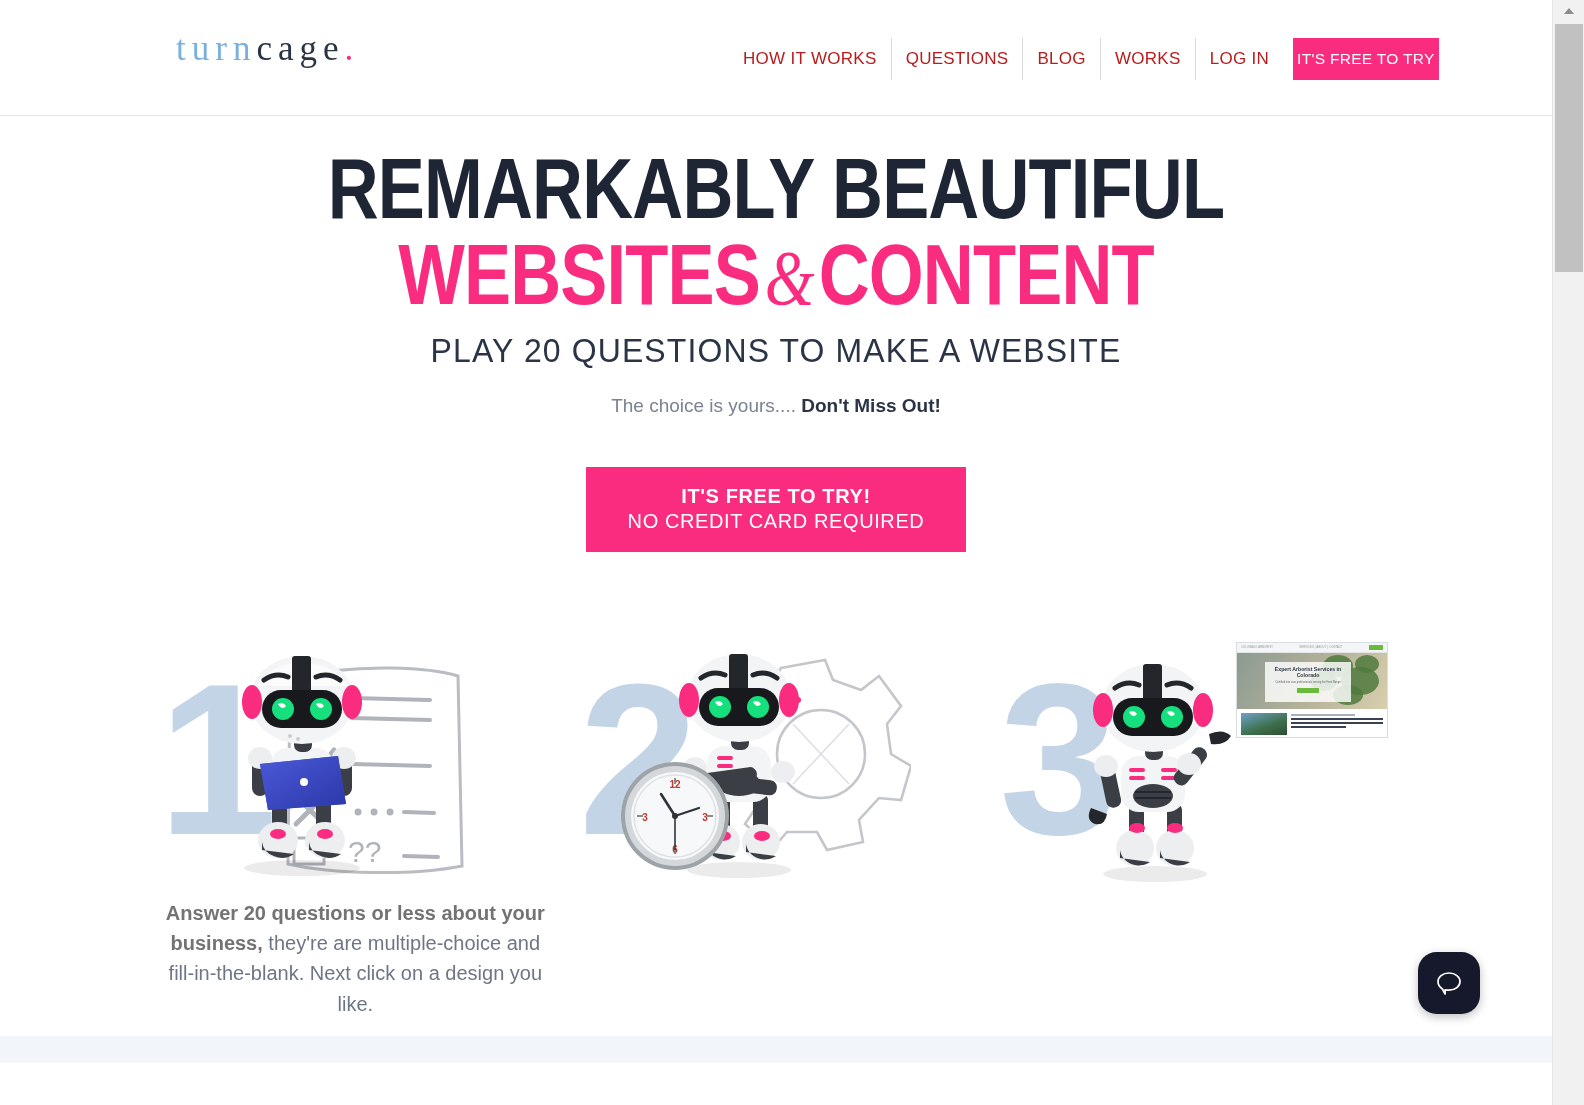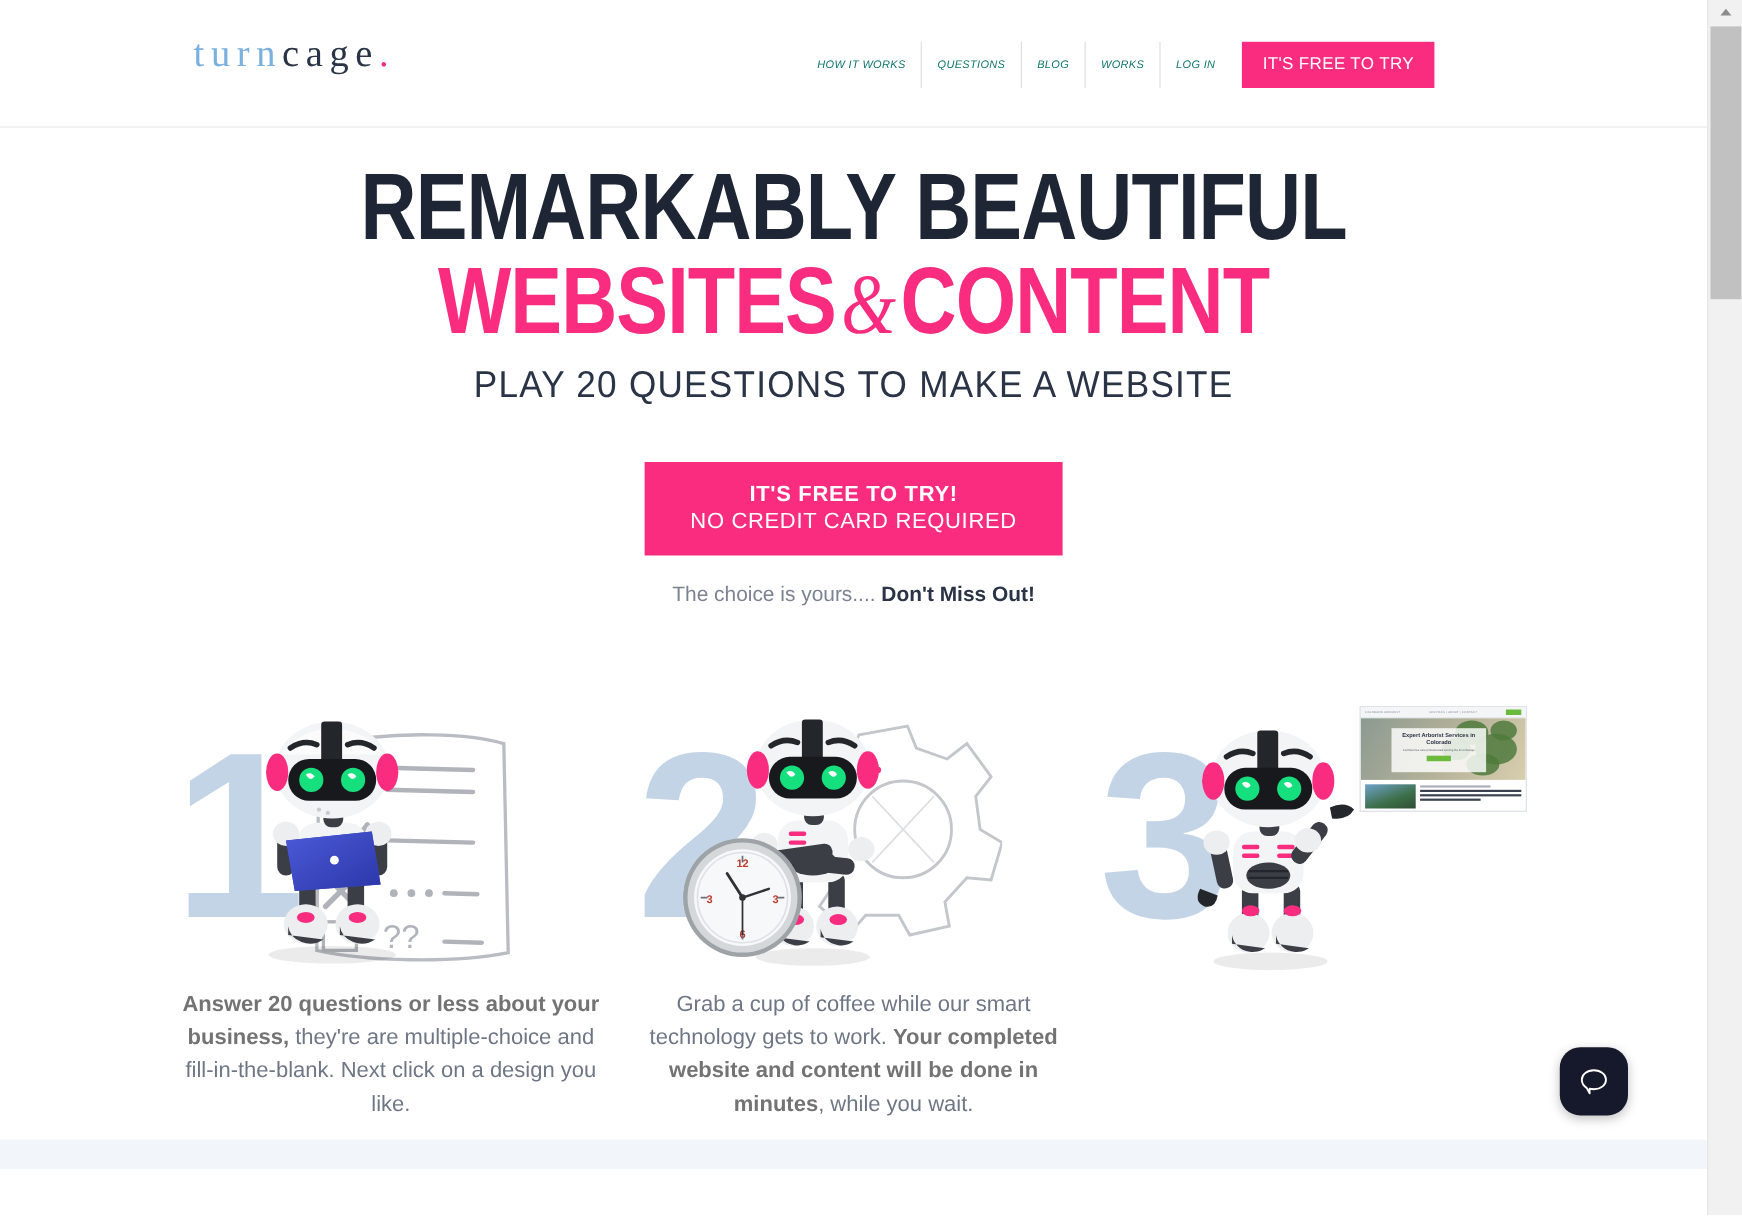--- a/index.html
+++ b/index.html
@@ -59,35 +59,34 @@
     left: 735px;
     top: 38px;
     height: 42px;
     display: flex;
     align-items: stretch;
   }
   #nav .navitem {
     display: flex;
     align-items: center;
     padding: 0 14px;
-    font-size: 10px;
+    font-size: 17px;
     letter-spacing: 0.3px;
-    color: #0f766e;
+    color: #b91c1c;
     white-space: nowrap;
     cursor: pointer;
     border-right: 1px solid #dcdcdc;
     font-stretch: condensed;
-    font-style: italic;
   }
   #nav .navitem:first-child { padding-left: 8px; }
   #nav .navitem.last { border-right: none; text-align: right; }
   #nav .navcta {
     display: flex;
     align-items: center;
-    padding: 0 19px;
+    padding: 0 4px;
     background: #f92c7f;
     color: #ffffff;
     font-size: 15.5px;
     letter-spacing: 0.3px;
     white-space: nowrap;
     cursor: pointer;
     margin-left: 10px;
   }
 
   
@@ -368,30 +367,30 @@
     <div id="hero">
 
       <div class="h1line" id="h1a">REMARKABLY BEAUTIFUL</div>
 
       <div class="h1line" id="h1b">
         <span>WEBSITES</span><span class="amp">&amp;</span><span>CONTENT</span>
       </div>
 
       <div id="subhead">PLAY 20 QUESTIONS TO MAKE A WEBSITE</div>
 
+      <div id="tagline">
+        <span>The choice is yours....</span>
+        <span class="strong">Don't Miss Out!</span>
+      </div>
+
       <div id="ctaWrap">
         <div id="ctaButton">
           <div id="ctaTop">IT'S FREE TO TRY!</div>
           <div id="ctaSub">NO CREDIT CARD REQUIRED</div>
         </div>
-      </div>
-
-      <div id="tagline">
-        <span>The choice is yours....</span>
-        <span class="strong">Don't Miss Out!</span>
       </div>
 
     </div>
 
     <div id="features">
 
       <div class="feature">
         <div class="art">
           <div class="bignum">1</div>
 
@@ -534,23 +533,20 @@
               <line x1="56" y1="94" x2="56" y2="88"></line>
               <line x1="18" y1="56" x2="24" y2="56"></line>
             </g>
             <line x1="56" y1="56" x2="42" y2="34" stroke="#2f3338" stroke-width="2.6" stroke-linecap="round"></line>
             <line x1="56" y1="56" x2="80" y2="48" stroke="#2f3338" stroke-width="2.2" stroke-linecap="round"></line>
             <line x1="56" y1="56" x2="56" y2="90" stroke="#2f3338" stroke-width="1.6"></line>
             <circle cx="56" cy="56" r="3" fill="#2f3338"></circle>
           </svg>
         </div>
 
-        <div class="caption">
-          <span>Grab a cup of coffee while our smart technology gets to work. </span><b>Your completed website and content will be done in minutes</b><span>, while you wait.</span>
-        </div>
       </div>
 
       <div class="feature">
         <div class="art">
           <div class="bignum">3</div>
 
           <div class="mock">
             <div class="mbar">
               <span class="mtxt">COLORADO ARBORIST</span>
               <span class="mtxt">SERVICES  |  ABOUT  |  CONTACT</span>

